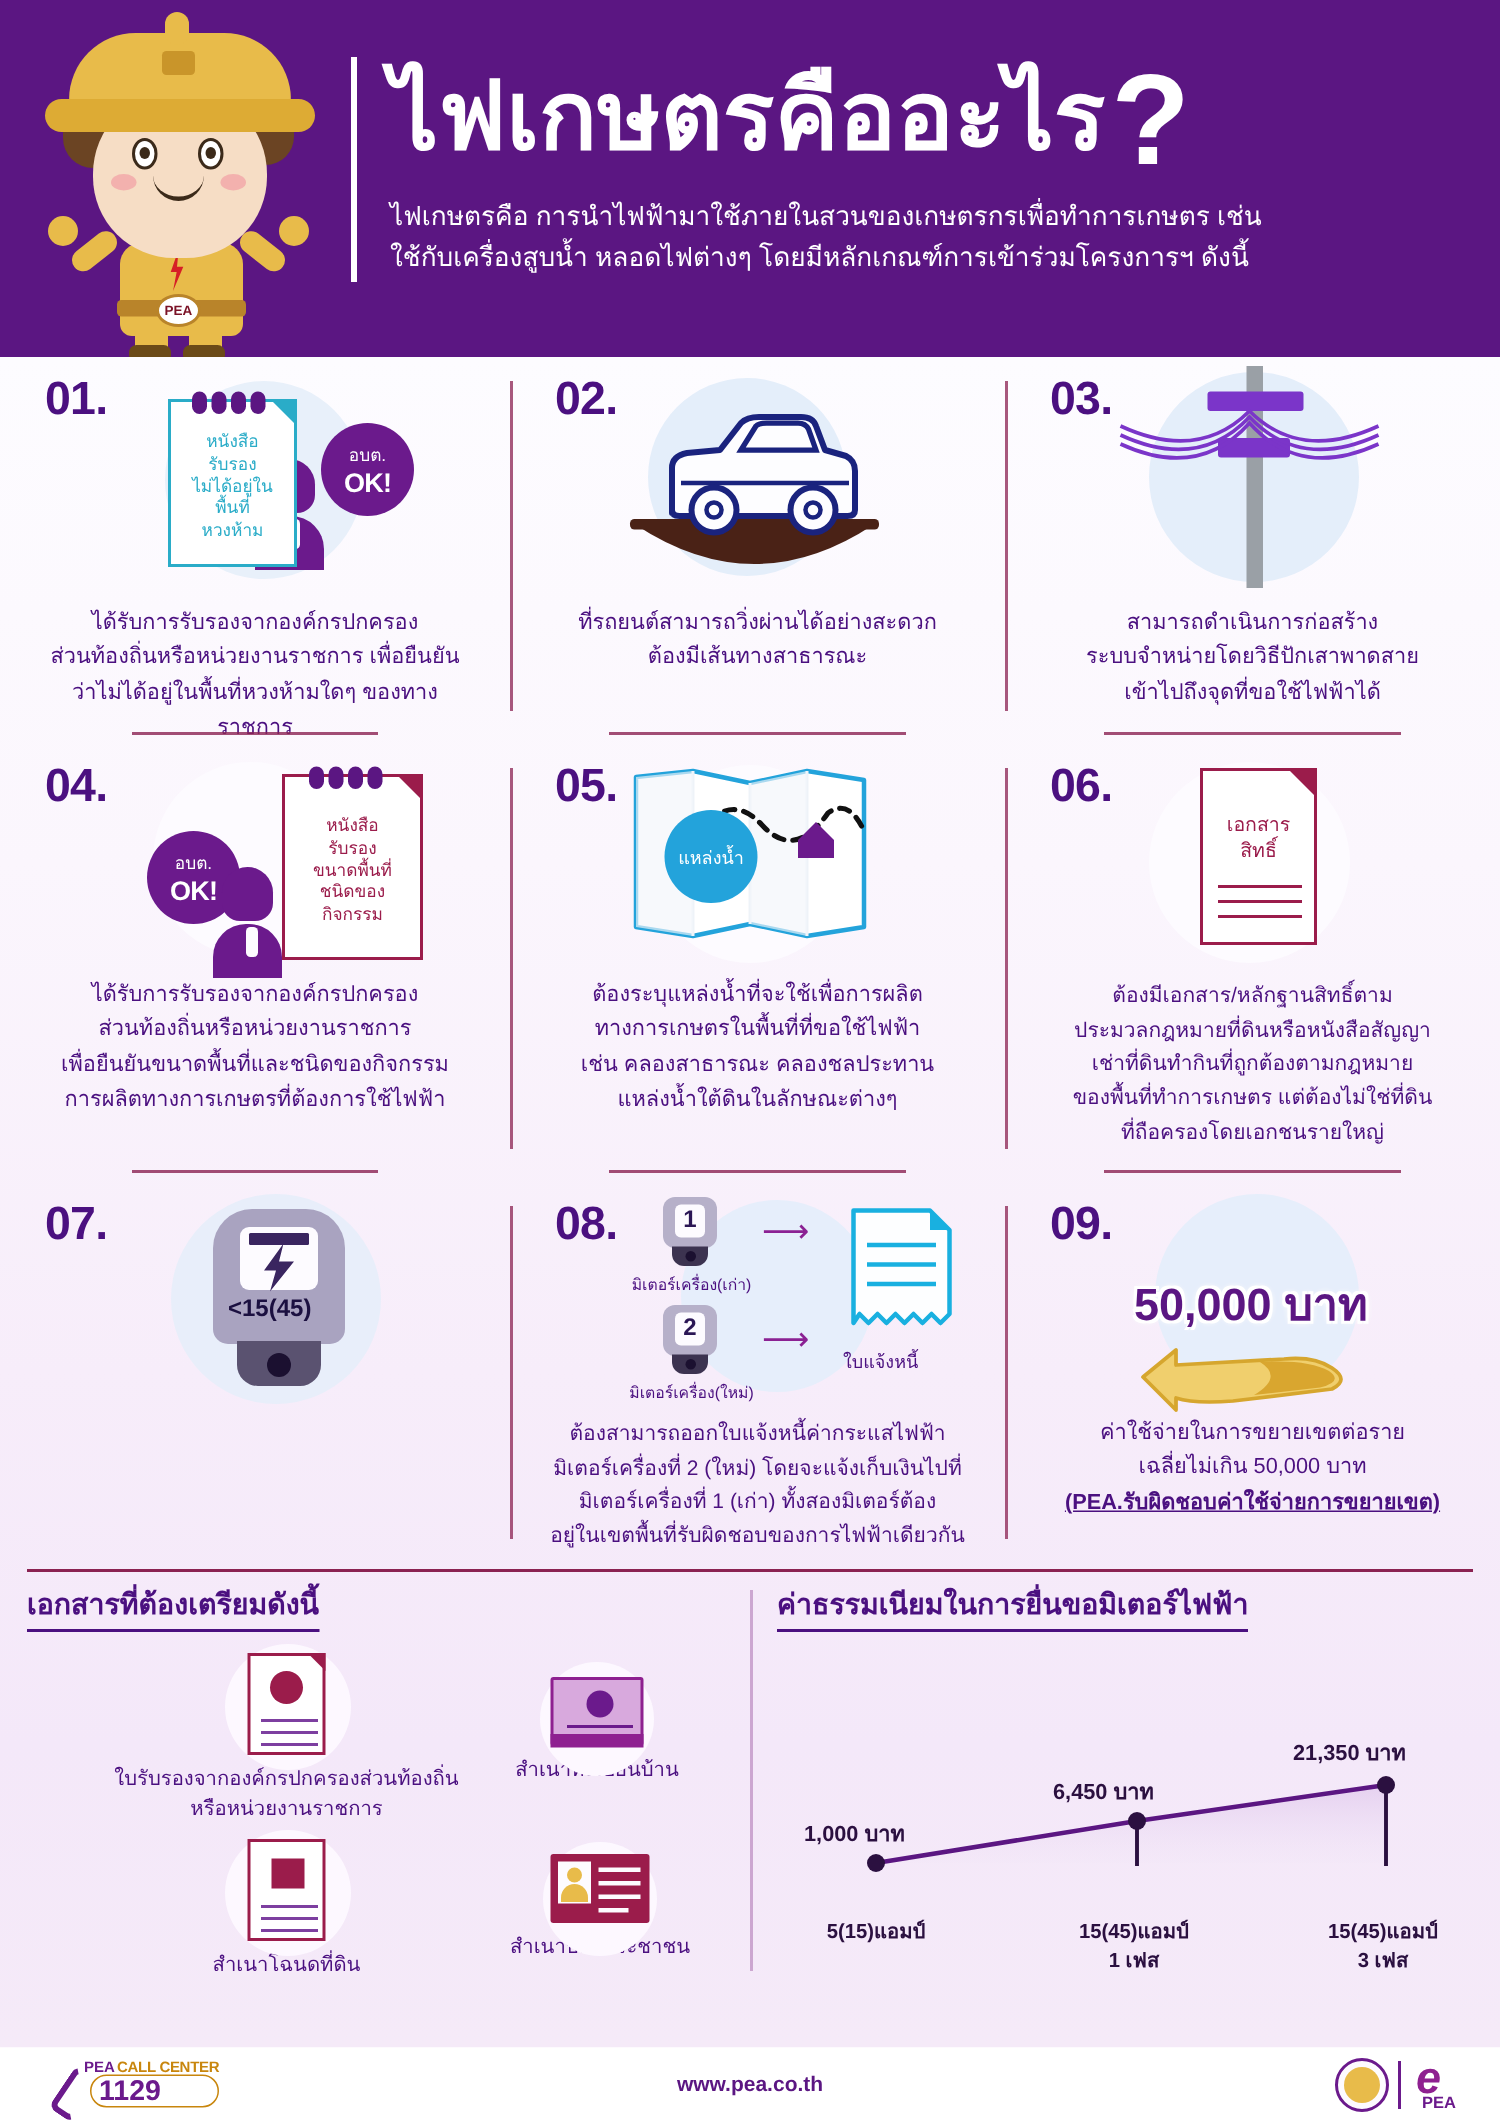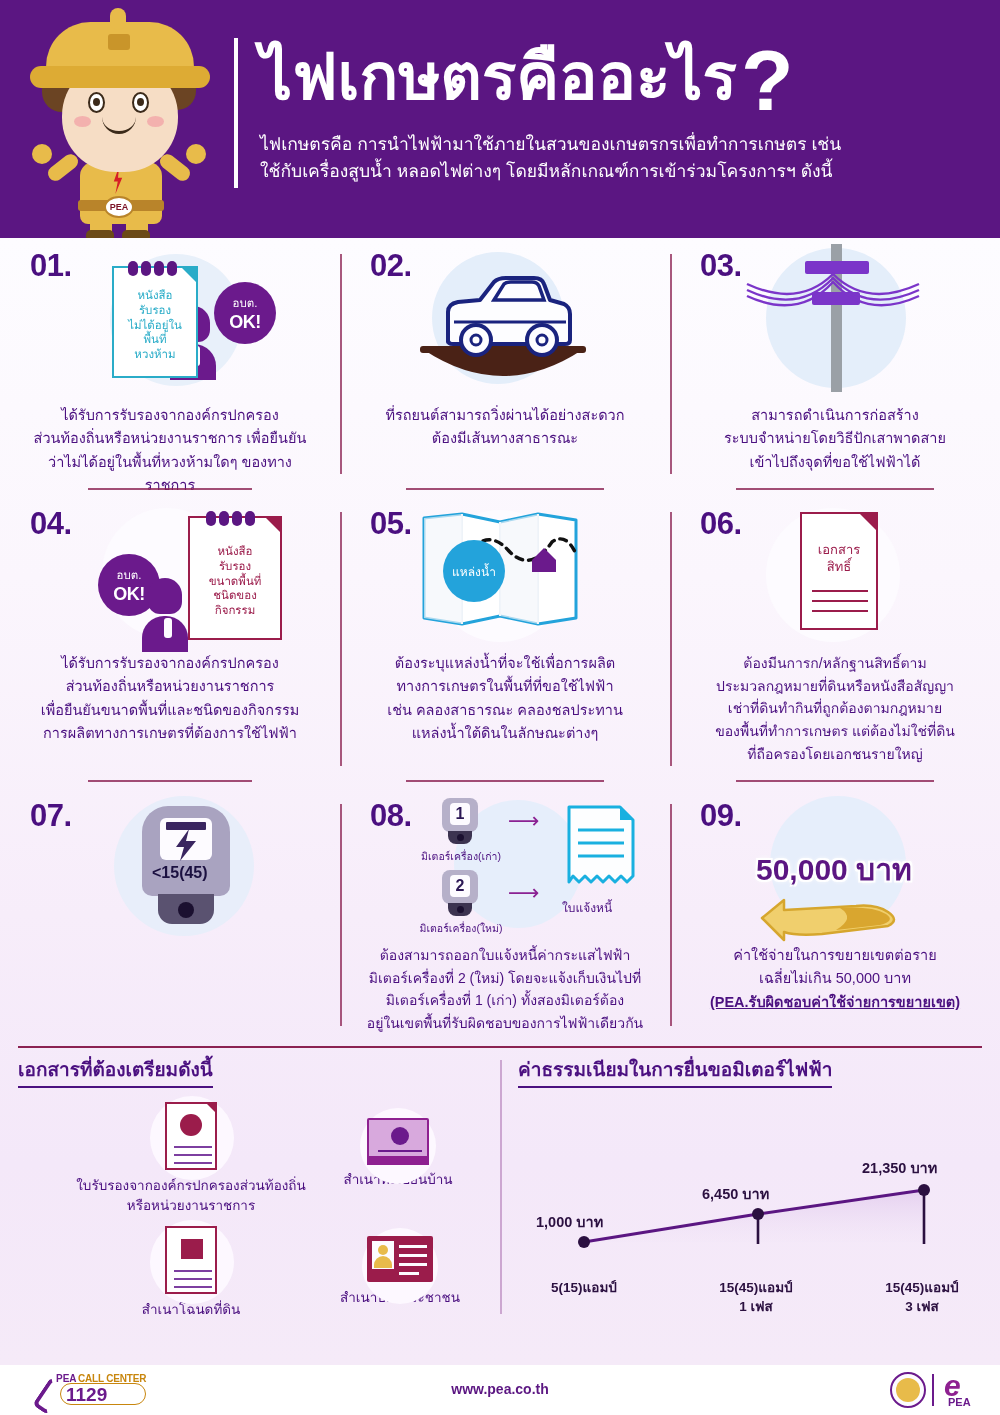--- a/index.html
+++ b/index.html
@@ -447,21 +447,21 @@
           <div class="doc-text rose" style="justify-content:flex-start;padding-top:28px;font-size:13px;">
             <span>เอกสาร</span>
             <span>สิทธิ์</span>
           </div>
           <div style="position:absolute;left:10px;top:76px;width:56px;height:2px;background:#9b1c4b;"></div>
           <div style="position:absolute;left:10px;top:86px;width:56px;height:2px;background:#9b1c4b;"></div>
           <div style="position:absolute;left:10px;top:96px;width:56px;height:2px;background:#9b1c4b;"></div>
         </div>
       </div>
       <div class="caption small">
-        <div>ต้องมีนการก/หลักฐานสิทธิ์ตาม</div>
+        <div>ต้องมีเอกสาร/หลักฐานสิทธิ์ตาม</div>
         <div>ประมวลกฎหมายที่ดินหรือหนังสือสัญญา</div>
         <div>เช่าที่ดินทำกินที่ถูกต้องตามกฎหมาย</div>
         <div>ของพื้นที่ทำการเกษตร แต่ต้องไม่ใช่ที่ดิน</div>
         <div>ที่ถือครองโดยเอกชนรายใหญ่</div>
       </div>
     </div>
   </div>
 
   <div style="display:flex;">
     <div style="width:340px;padding:0 88px;">

